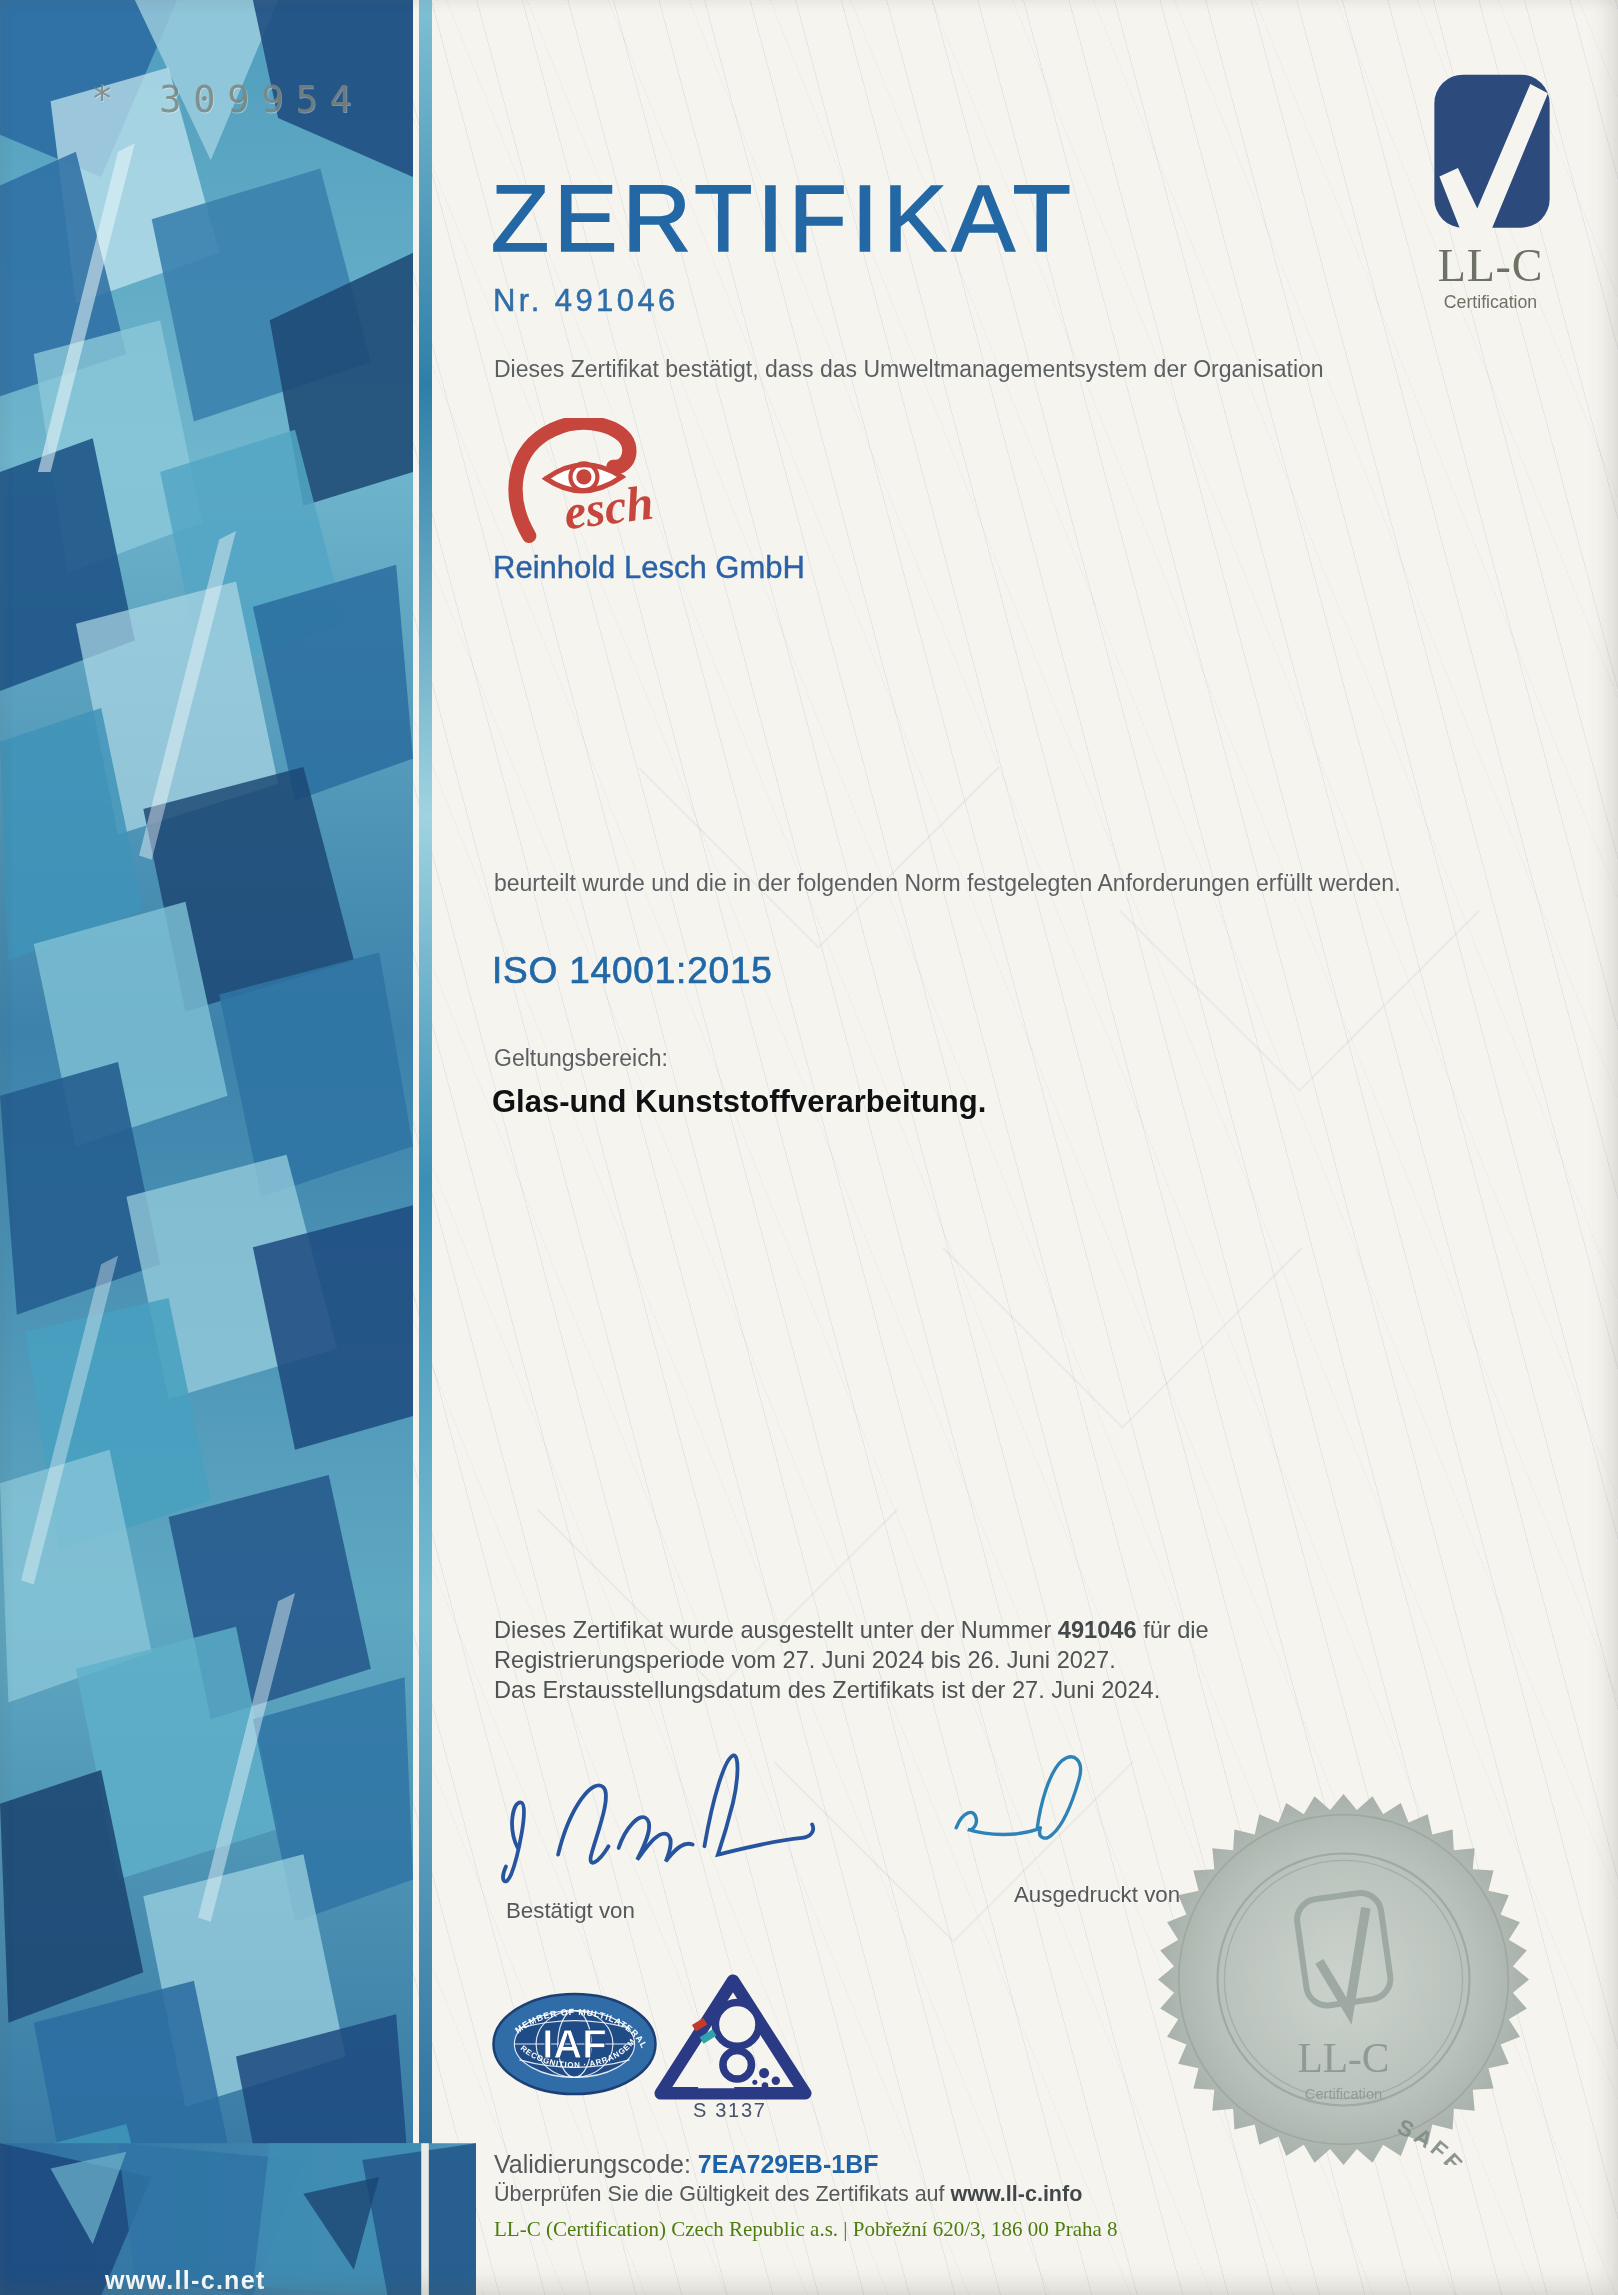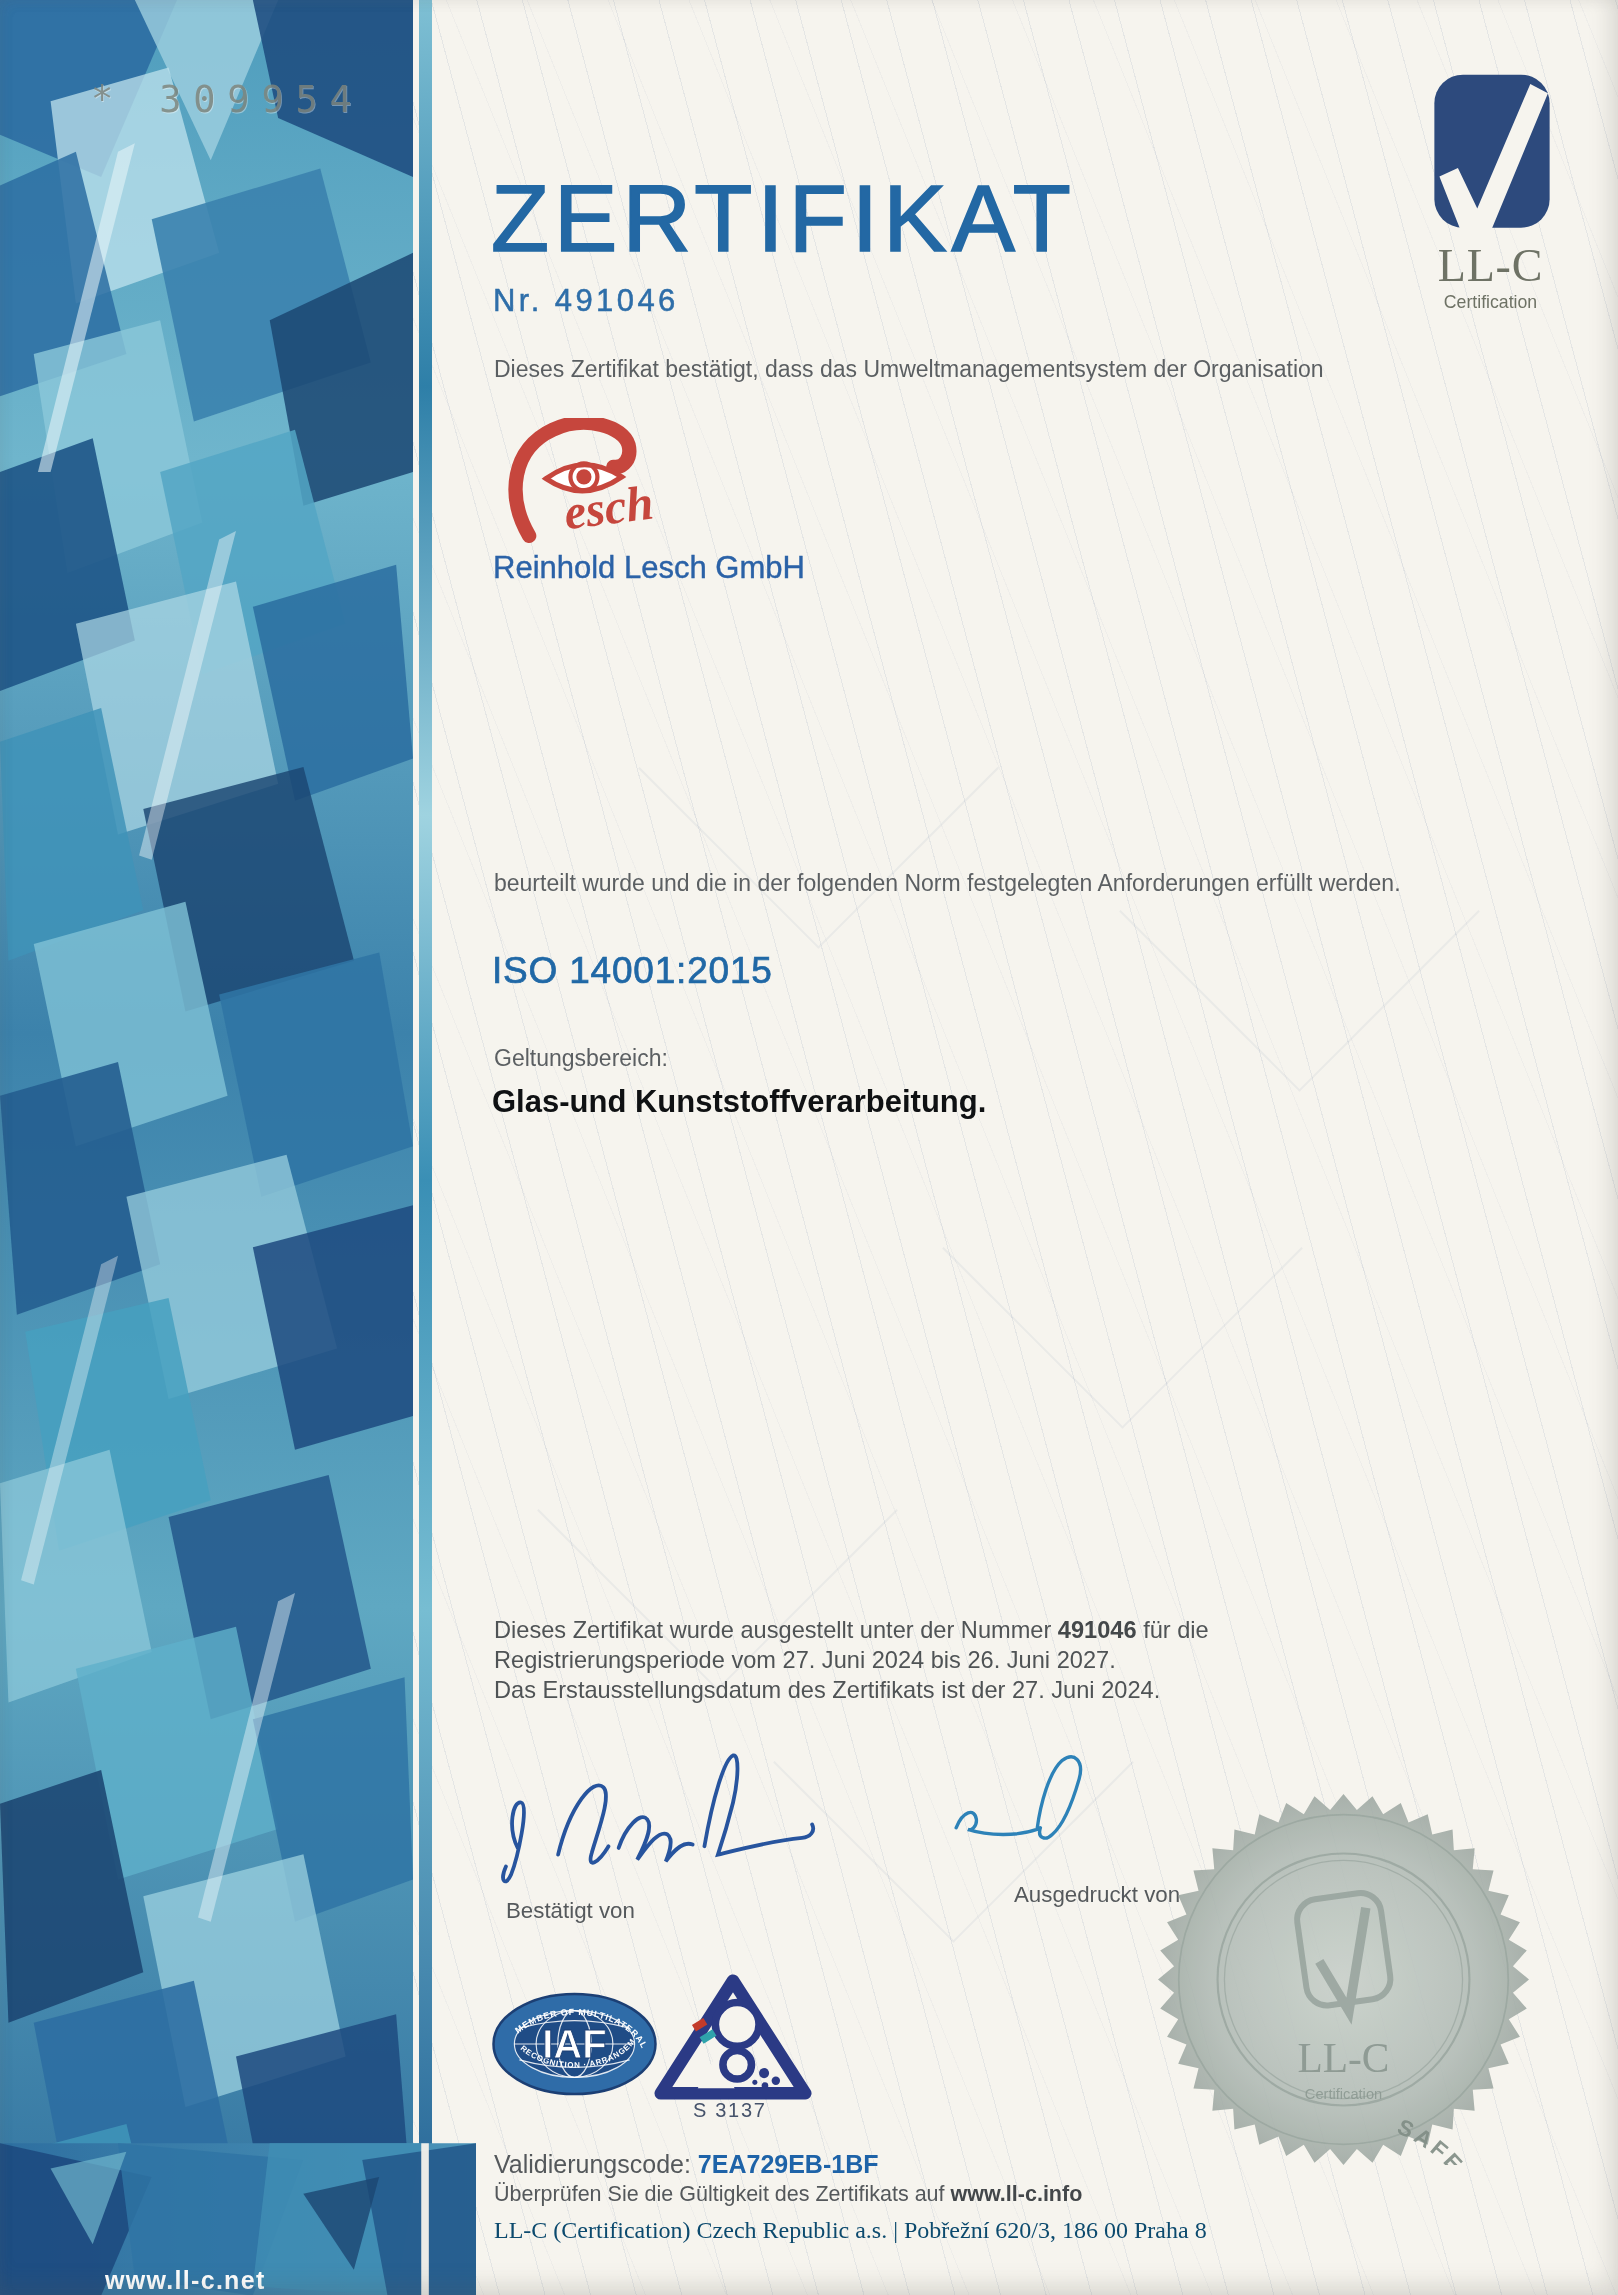--- a/index.html
+++ b/index.html
@@ -43,21 +43,21 @@
   .sig-right{position:absolute;left:946px;top:1750px;}
   .seal{position:absolute;left:1158px;top:1794px;opacity:.95;}
   .iaf{position:absolute;left:491px;top:1991px;}
   .tri{position:absolute;left:654px;top:1974px;}
   .tri-code{position:absolute;left:693px;top:2099px;font-size:20px;letter-spacing:1.7px;color:#46536b;}
   .valid{position:absolute;left:494px;top:2150px;font-size:25px;color:#54585b;white-space:nowrap;}
   .valid .code{font-weight:700;color:#1e63a8;}
   .verify{position:absolute;left:494px;top:2182px;font-size:21.5px;color:#54585b;white-space:nowrap;}
   .verify b{color:#43474a;}
   .footer-line{position:absolute;left:494px;top:2217px;font-family:"Liberation Serif",serif;
-    font-size:24px;color:#0c4a6e;white-space:nowrap;}
+    font-size:21px;color:#4d7c0f;white-space:nowrap;}
   .website{position:absolute;left:105px;top:2242px;font-size:25px;font-weight:700;
     color:#ffffff;letter-spacing:1.3px;margin-top:24px;}
   .llc-word{position:absolute;left:1423px;top:239px;width:135px;text-align:center;
     font-family:"Liberation Serif",serif;font-size:46px;color:#6e7265;letter-spacing:0.8px;}
   .llc-sub{position:absolute;left:1423px;top:292px;width:135px;text-align:center;
     font-size:17.7px;color:#6e7265;}
   .llc-check{position:absolute;left:1431px;top:72px;}
 </style>
 </head>
 <body>

